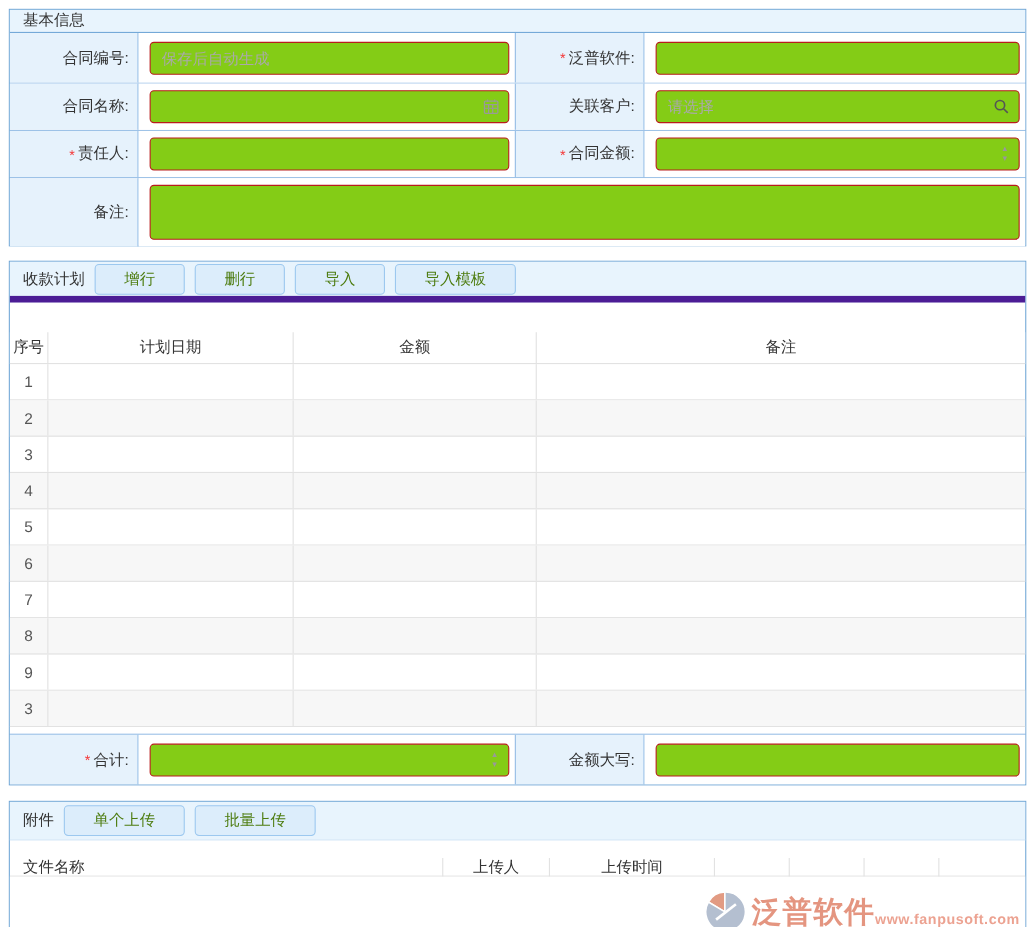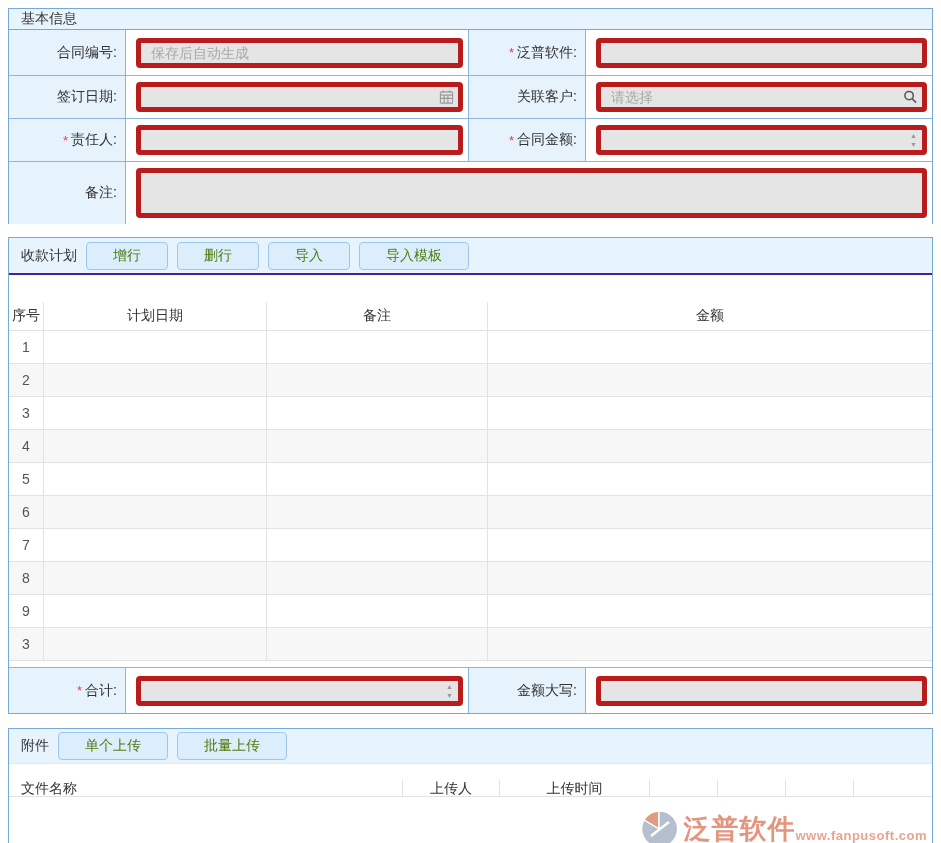--- a/index.html
+++ b/index.html
@@ -16,21 +16,21 @@
   .sec1 { margin-bottom: 13px; }
   .sec2 { margin-bottom: 14px; }
 
   
   .sec-head {
     background: #e8f4fd;
     display: flex; align-items: center;
     padding: 0 12px;
   }
   .sec1 .sec-head { height: 21px; border-bottom: 1px solid #74a9d8; }
-  .sec2 .sec-head { height: 37px; border-bottom: 2px solid #4c1d95; }
+  .sec2 .sec-head { height: 37px; border-bottom: 6px solid #4c1d95; }
   .sec3 .sec-head { height: 35px; border-bottom: 1px solid #d9e9f7; }
   .sec-title { color: #333; }
   .btn {
     display: inline-flex; align-items: center; justify-content: center;
     height: 28px; padding: 0 26px; margin-left: 9px;
     background: #dcedfb; border: 1px solid #9cc8ef; border-radius: 4px;
     color: #4d7c0f; font-size: 14px; cursor: pointer; white-space: nowrap;
   }
 
   
@@ -47,23 +47,23 @@
   .finput {
     display: flex; align-items: center;
     padding: 0 5px 0 10px; background: #fff;
   }
   .finput.mid { border-right: 1px solid #8ab6e3; }
   .req { color: #f43b3b; margin-right: 3px; font-size: 13px; }
 
   .input-wrap { position: relative; width: 100%; }
   .txt {
     width: 100%; height: 30px;
-    border: 5px solid #b91c1c; border-radius: 4px;
+    border: 1px solid #b91c1c; border-radius: 4px;
     padding: 0 10px; font-size: 14px; color: #333;
-    background: #e5e5e5; outline: none;
+    background: #84cc16; outline: none;
     font-family: "Liberation Sans", "DejaVu Sans", sans-serif;
   }
   .txt.has-icon { padding-right: 30px; }
   .txt::placeholder { color: #a9a9a9; opacity: 1; }
   textarea.txt { height: 50px; resize: none; padding-top: 6px; }
   .in-icon {
     position: absolute; right: 9px; top: 50%; transform: translateY(-50%);
     display: flex; align-items: center; cursor: pointer;
   }
   .spinner {
@@ -128,21 +128,21 @@
     </div>
     <div class="finput">
       <div class="input-wrap">
         <input class="txt" style="">
       </div>
     </div>
   </div>
 
   <div class="frow h43">
     <div class="flabel">
-      <span>签订日期:</span>
+      <span>合同名称:</span>
     </div>
     <div class="finput mid">
       <div class="input-wrap">
         <input class="txt has-icon" style="">
         <span class="in-icon">
           <svg width="15" height="15" viewBox="0 0 16 16" fill="none" stroke="#999" stroke-width="1.2">
             <rect x="1.5" y="2.5" width="13" height="12" rx="1"></rect>
             <line x1="1.5" y1="6" x2="14.5" y2="6"></line>
             <line x1="5.5" y1="6" x2="5.5" y2="14"></line>
             <line x1="9.5" y1="6" x2="9.5" y2="14"></line>
@@ -210,22 +210,22 @@
     <button class="btn">增行</button>
     <button class="btn">删行</button>
     <button class="btn">导入</button>
     <button class="btn">导入模板</button>
   </div>
 
   <div class="ptable">
     <div class="prow phead">
       <div class="td">序号</div>
       <div class="td">计划日期</div>
+      <div class="td">金额</div>
       <div class="td">备注</div>
-      <div class="td">金额</div>
     </div>
 
     <div class="prow pbody">
       <div class="td">1</div>
       <div class="td"></div>
       <div class="td"></div>
       <div class="td"></div>
     </div>
     <div class="prow pbody">
       <div class="td">2</div>

